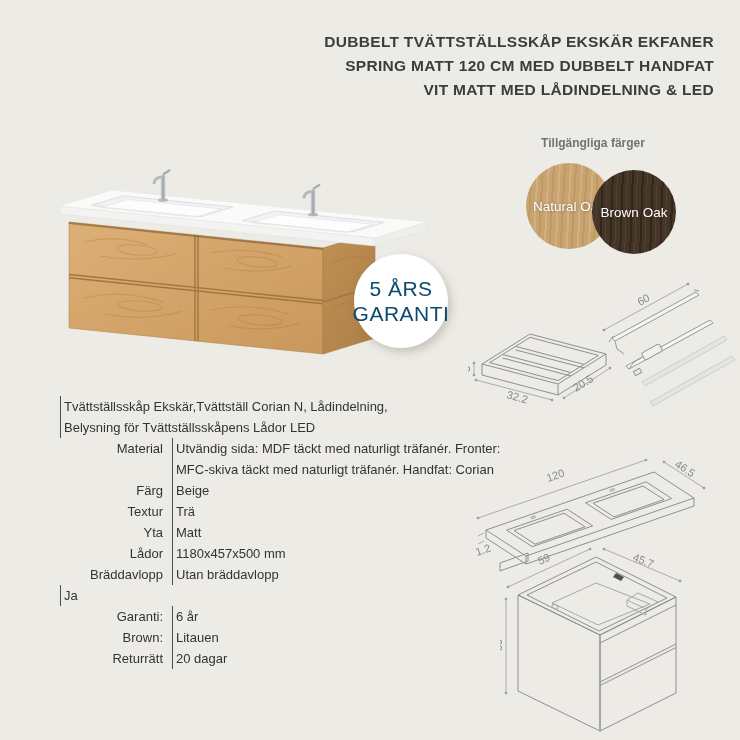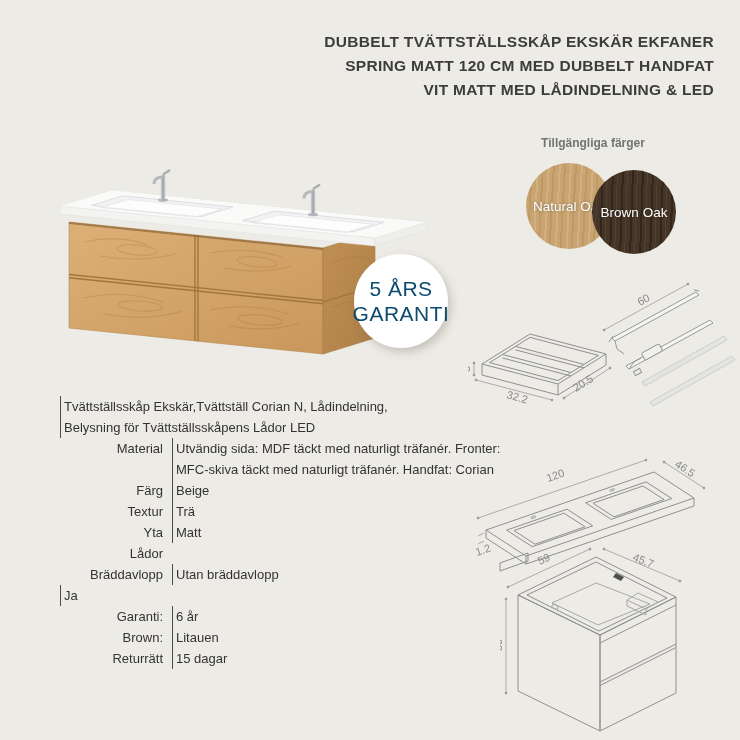--- a/index.html
+++ b/index.html
@@ -164,39 +164,40 @@
     <div class="spec-row">
         <div class="spec-label">Textur</div>
         <div class="spec-value">Trä</div>
       </div>
     <div class="spec-row">
         <div class="spec-label">Yta</div>
         <div class="spec-value">Matt</div>
       </div>
     <div class="spec-row">
         <div class="spec-label">Lådor</div>
+        <div class="spec-value">1180x457x500 mm</div>
       </div>
     <div class="spec-row">
         <div class="spec-label">Bräddavlopp</div>
         <div class="spec-value">Utan bräddavlopp</div>
       </div>
     <div class="spec-row">
         <div class="spec-value">Ja</div>
       </div>
     <div class="spec-row">
         <div class="spec-label">Garanti:</div>
         <div class="spec-value">6 år</div>
       </div>
     <div class="spec-row">
         <div class="spec-label">Brown:</div>
         <div class="spec-value">Litauen</div>
       </div>
     <div class="spec-row">
         <div class="spec-label">Returrätt</div>
-        <div class="spec-value">15 dagar</div>
+        <div class="spec-value">20 dagar</div>
       </div>
   </div>
 
   <svg class="drawing d-organizer" viewBox="0 0 145 120">
     <g stroke="#8f8f8f" stroke-width="1" fill="none">
       <polygon points="14,48 90,68 138,38 62,18"></polygon>
       <polygon points="21.6,46.6 90,64.6 130.4,39.4 62,21.4"></polygon>
       <polyline points="14,48 14,59 90,79 90,68"></polyline>
       <polyline points="90,79 138,49 138,38"></polyline>
       <line x1="34.6" y1="38.5" x2="103" y2="56.5"></line>

